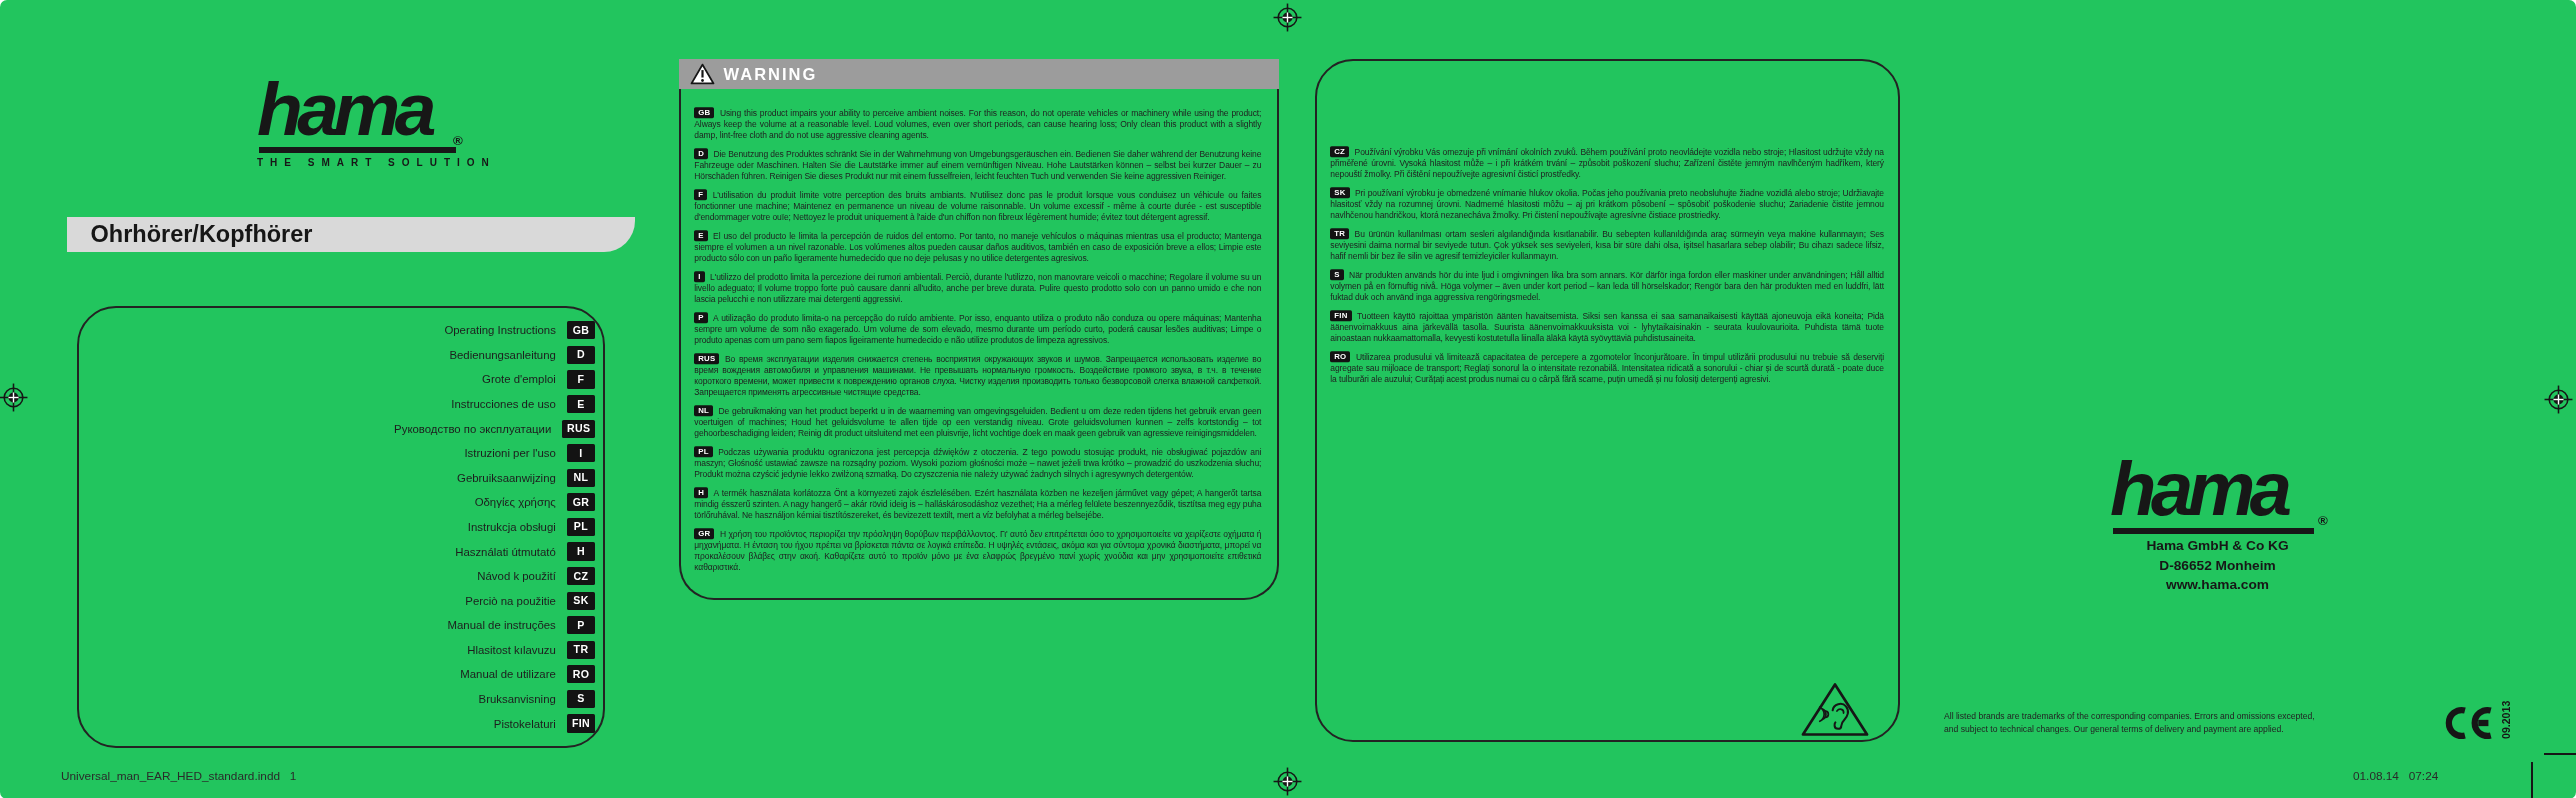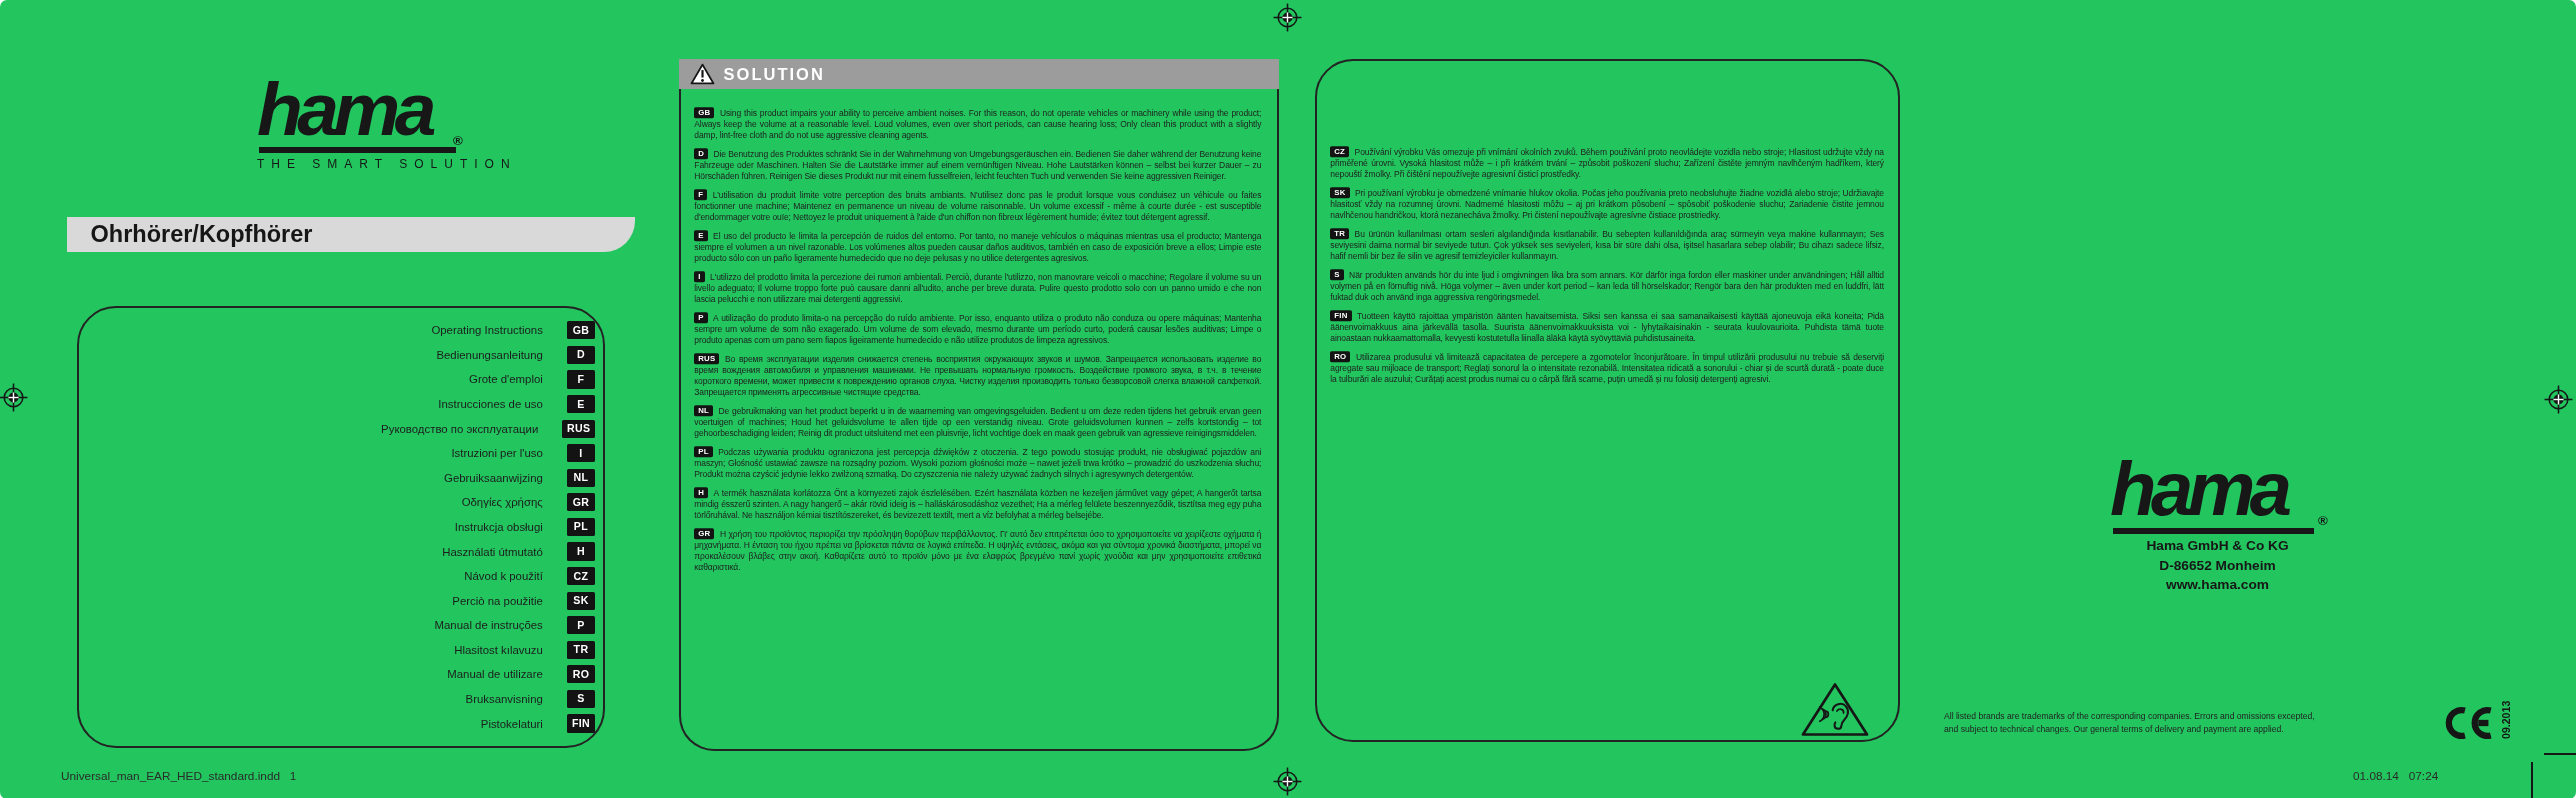--- a/index.html
+++ b/index.html
@@ -8,41 +8,41 @@
 
   
   .regmark{position:absolute;width:31px;height:31px;}
   .cropline{position:absolute;background:#161616;}
 
   
   .logo-word{position:absolute;font-style:italic;font-weight:bold;font-size:75px;
              letter-spacing:-5.5px;color:#171717;line-height:1;}
   .logo-underline{position:absolute;background:#171717;}
   .logo-reg{position:absolute;font-size:13.3px;font-weight:bold;font-style:normal;color:#171717;}
-  .logo-tagline{position:absolute;font-size:12px;font-weight:normal;letter-spacing:7px;color:#171717;white-space:nowrap;}
+  .logo-tagline{position:absolute;font-size:10px;font-weight:bold;letter-spacing:7px;color:#171717;white-space:nowrap;}
 
   .bar-black{position:absolute;left:67px;top:179px;width:568px;height:35px;background:#161616;
              color:#ffffff;font-size:23.5px;font-weight:bold;line-height:35px;padding-left:23.5px;box-sizing:border-box;}
   .bar-gray{position:absolute;left:67px;top:217px;width:568px;height:35px;background:#d9d9d9;
             color:#161616;font-size:23.5px;font-weight:bold;line-height:35px;padding-left:23.5px;
             box-sizing:border-box;border-radius:0 0 31px 0;}
 
   .lang-box{position:absolute;left:77px;top:306px;width:528px;height:442px;border:2.4px solid #232323;
             border-radius:39px;box-sizing:border-box;display:flex;flex-direction:column;
             justify-content:space-between;align-items:flex-end;padding:12.5px 7.8px 12.5px 15.7px;}
-  .lang-row{display:flex;align-items:center;gap:24px;height:19.6px;justify-content:center;}
+  .lang-row{display:flex;align-items:center;gap:11px;height:19.6px;justify-content:center;}
   .lang-label{font-size:11.4px;color:#1d1d1d;white-space:nowrap;}
   .lang-code{background:#131313;color:#ffffff;font-size:10.6px;font-weight:bold;letter-spacing:0.4px;
              min-width:19px;text-align:center;padding:1.6px 4.7px;border-radius:1.6px;line-height:15px;}
 
   
   .warn-header{position:absolute;left:679px;top:59px;width:600px;height:30px;background:#9c9c9c;
                display:flex;align-items:center;gap:8.6px;padding-left:11px;box-sizing:border-box;}
   .warn-title{color:#ffffff;font-size:16.5px;font-weight:bold;letter-spacing:2px;}
-  .warn-box{position:absolute;left:679px;top:89px;width:600px;height:662px;border:2.4px solid #232323;
+  .warn-box{position:absolute;left:679px;top:89px;width:600px;height:511px;border:2.4px solid #232323;
             border-top:none;border-radius:0 0 35px 35px;box-sizing:border-box;
             padding:19px 15.7px 14px 13.3px;overflow:hidden;}
   .warn-box2{position:absolute;left:1315px;top:59px;width:585px;height:683px;border:2.4px solid #232323;
              border-radius:38px;box-sizing:border-box;padding:86px 14px 14px 13.3px;overflow:hidden;}
   .sections{display:flex;flex-direction:column;gap:7.8px;}
   .para{margin:0;font-size:8.5px;line-height:11px;text-align:justify;color:#1f1f1f;letter-spacing:-0.1px;}
   .lang-badge{display:inline-block;background:#131313;color:#ffffff;font-size:7.8px;font-weight:bold;
               letter-spacing:0.3px;padding:0.8px 3.9px;border-radius:1.6px;margin-right:5.5px;transform:translateY(-0.8px);
               line-height:9.4px;}
   .ear-icon{position:absolute;left:1799px;top:679px;}
@@ -192,21 +192,21 @@
         <span class="lang-code">FIN</span>
       </div>
     </div>
 
   <div class="warn-header">
     <svg width="25" height="22" viewBox="0 0 32 28">
       <path d="M16 2 L30 26 L2 26 Z" fill="#ffffff" stroke="#161616" stroke-width="2.4" stroke-linejoin="round"></path>
       <rect x="14.6" y="9" width="2.8" height="9.5" fill="#161616"></rect>
       <circle cx="16" cy="22.3" r="1.8" fill="#161616"></circle>
     </svg>
-    <span class="warn-title">SOLUTION</span>
+    <span class="warn-title">WARNING</span>
   </div>
 
   <div class="warn-box">
     <div class="sections">
 
         <p class="para"><span class="lang-badge">GB</span><span>Using this product impairs your ability to perceive ambient noises. For this reason, do not operate vehicles or machinery while using the product; Always keep the volume at a reasonable level. Loud volumes, even over short periods, can cause hearing loss; Only clean this product with a slightly damp, lint-free cloth and do not use aggressive cleaning agents.</span></p>
 
         <p class="para"><span class="lang-badge">D</span><span>Die Benutzung des Produktes schränkt Sie in der Wahrnehmung von Umgebungsgeräuschen ein. Bedienen Sie daher während der Benutzung keine Fahrzeuge oder Maschinen. Halten Sie die Lautstärke immer auf einem vernünftigen Niveau. Hohe Lautstärken können – selbst bei kurzer Dauer – zu Hörschäden führen. Reinigen Sie dieses Produkt nur mit einem fusselfreien, leicht feuchten Tuch und verwenden Sie keine aggressiven Reiniger.</span></p>
 
         <p class="para"><span class="lang-badge">F</span><span>L'utilisation du produit limite votre perception des bruits ambiants. N'utilisez donc pas le produit lorsque vous conduisez un véhicule ou faites fonctionner une machine; Maintenez en permanence un niveau de volume raisonnable. Un volume excessif - même à courte durée - est susceptible d'endommager votre ouïe; Nettoyez le produit uniquement à l'aide d'un chiffon non fibreux légèrement humide; évitez tout détergent agressif.</span></p>

